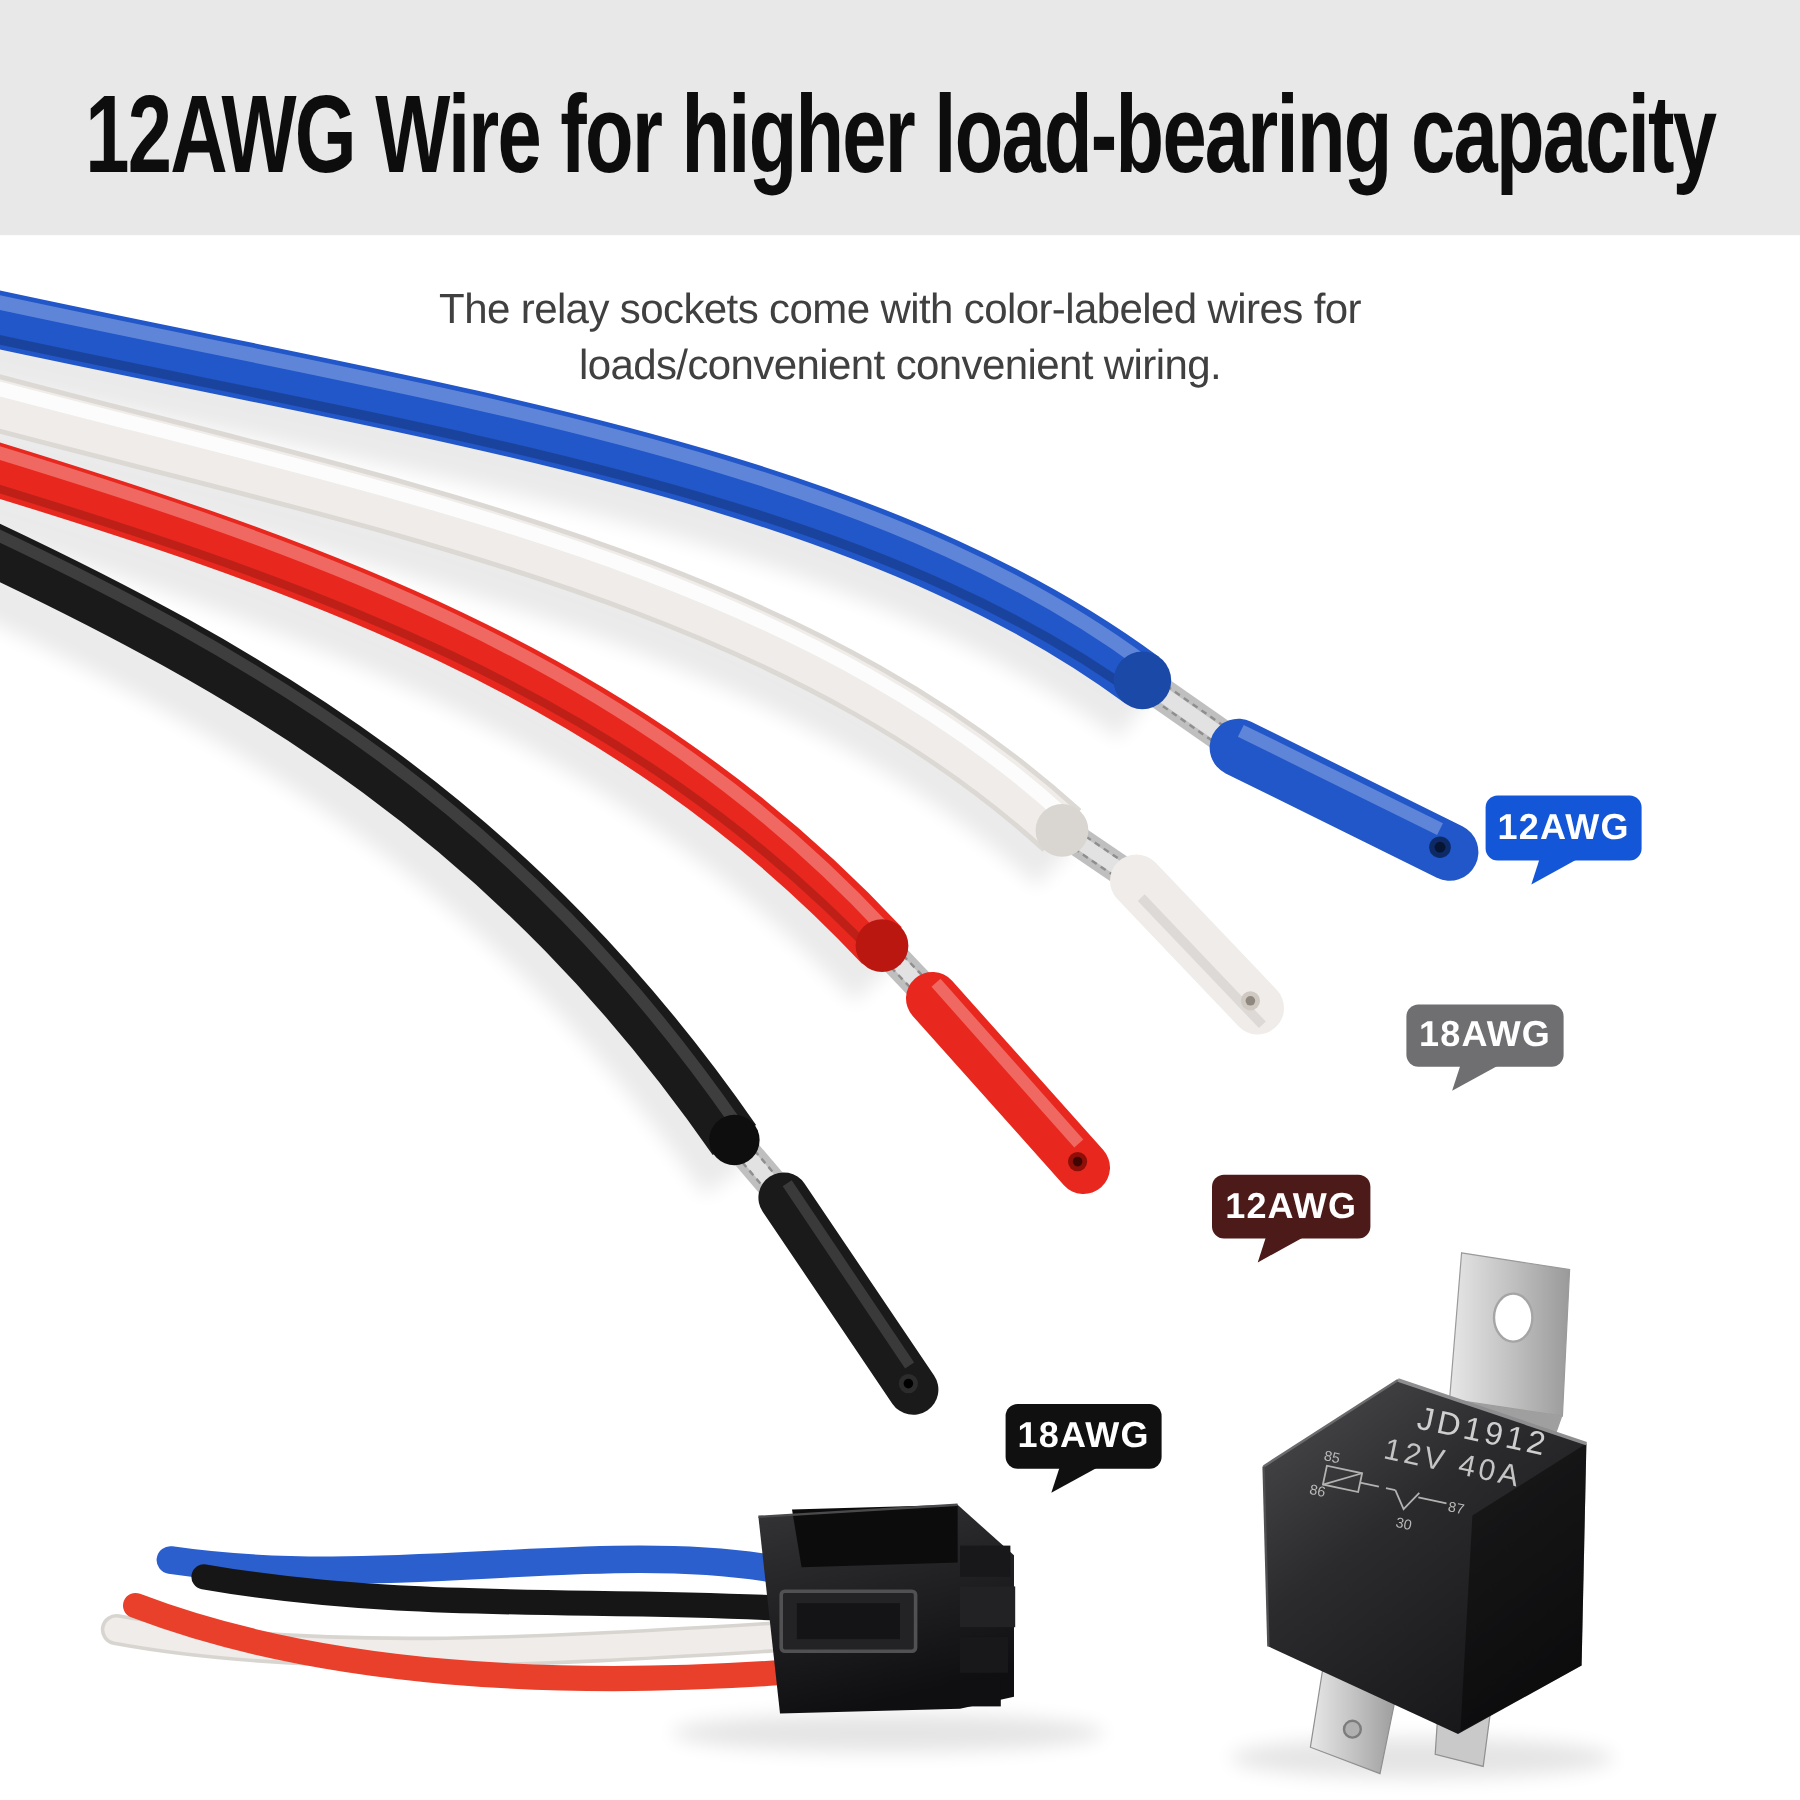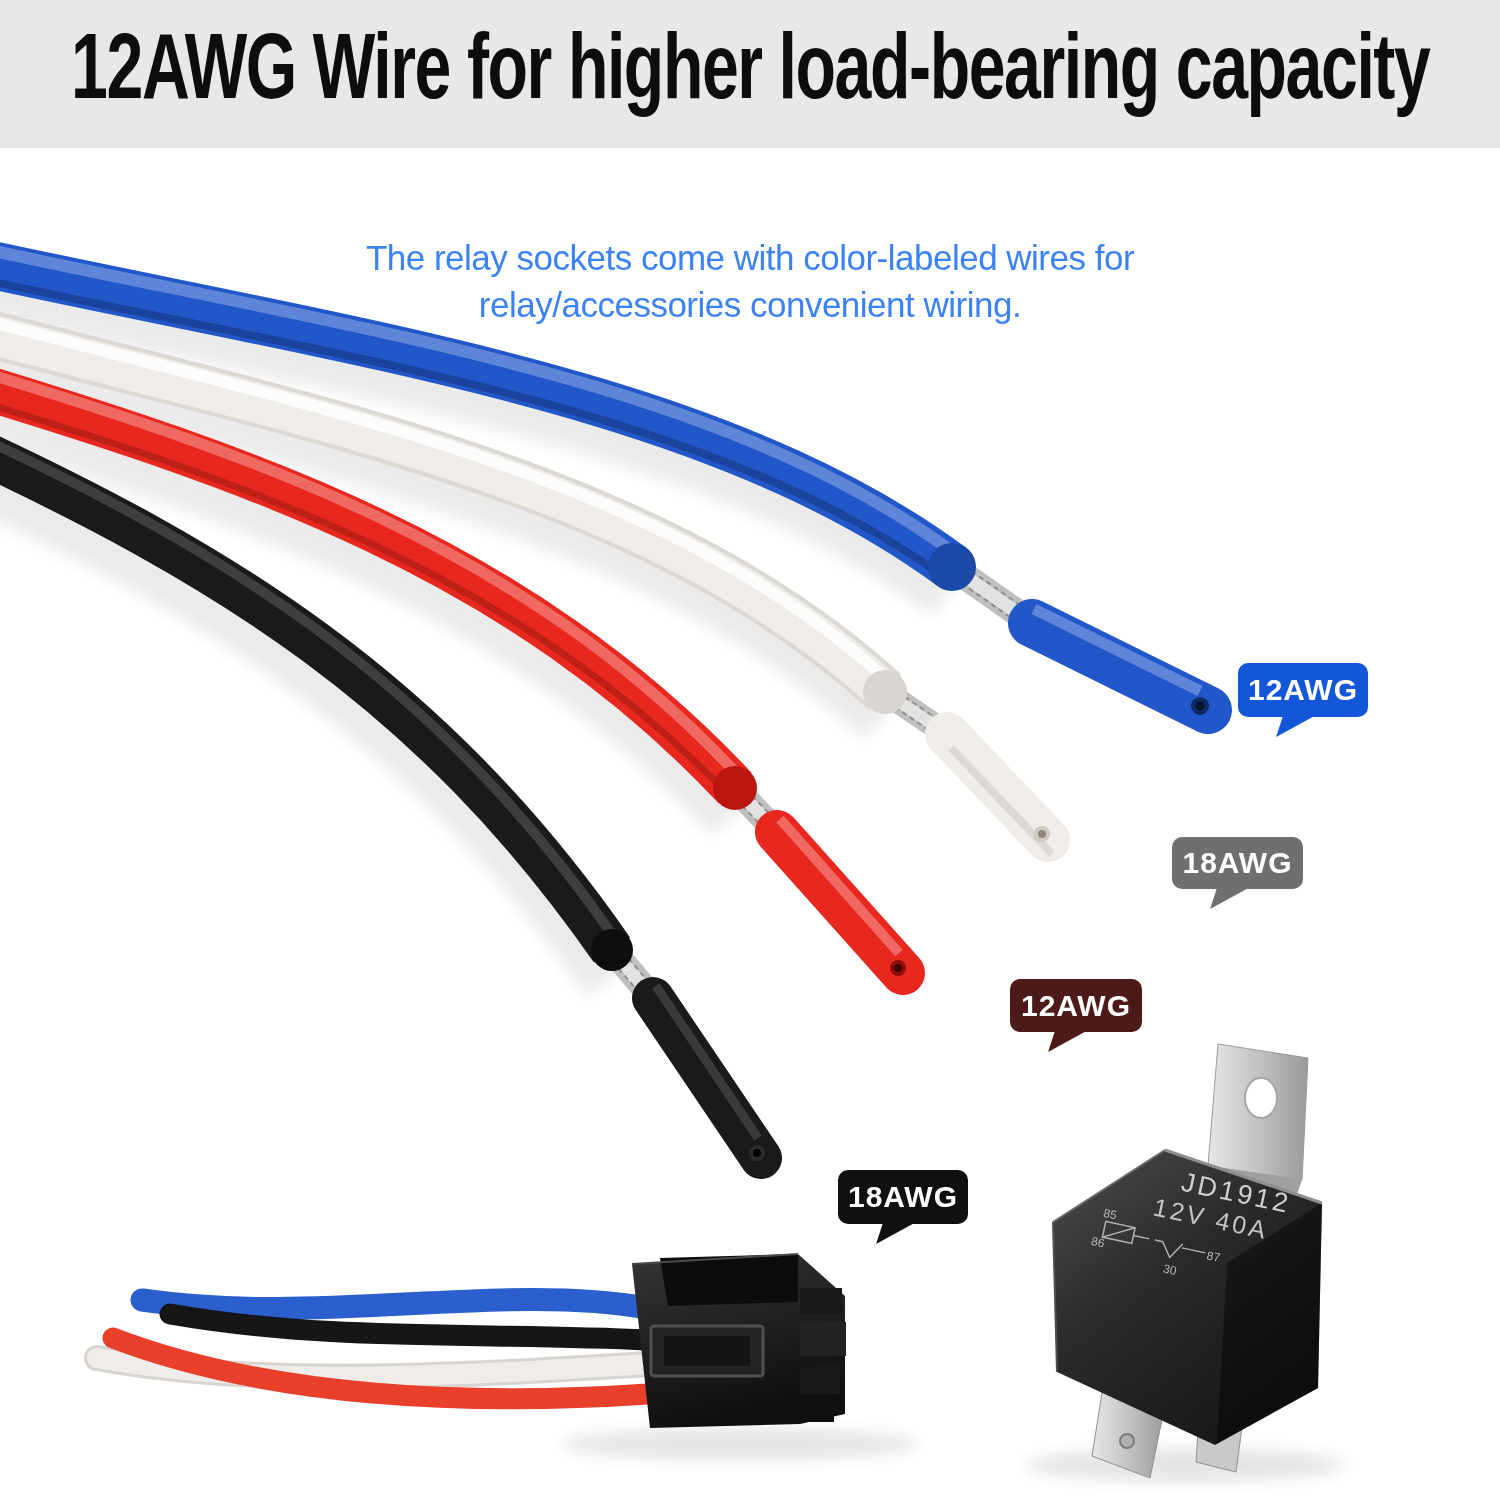--- a/index.html
+++ b/index.html
@@ -1,29 +1,29 @@
 <!DOCTYPE html>
 <html><head>
 <meta charset="utf-8">
 <style>
   html,body{margin:0;padding:0;background:#ffffff;}
   body{width:1500px;height:1500px;position:relative;overflow:hidden;
        font-family:"Liberation Sans",sans-serif;}
   .stage{position:absolute;inset:0;width:1500px;height:1500px;background:#ffffff;}
 
   
-  .header{position:absolute;left:0;top:0;width:1500px;height:148px;background:#e9e8e8;
-          display:flex;align-items:flex-start;justify-content:center;}
+  .header{position:absolute;left:0;top:0;width:1500px;height:196px;background:#e9e8e8;
+          display:flex;align-items:center;justify-content:center;}
   .title-inner{display:inline-block;white-space:nowrap;font-weight:bold;font-size:92px;
                letter-spacing:-2px;color:#0d0d0d;transform:scaleX(0.72) translateY(14px);
                transform-origin:center;}
 
   
   .subtitle{position:absolute;left:0;top:234px;width:1500px;text-align:center;
-            font-size:35px;line-height:47px;letter-spacing:-0.5px;color:#3b82f6;}
+            font-size:35px;line-height:47px;letter-spacing:-0.5px;color:#404040;}
 
   
   svg.photo{position:absolute;left:0;top:0;}
 
   
   .badge{position:absolute;border-radius:10px;color:#ffffff;font-weight:bold;
          font-size:30px;letter-spacing:1px;display:flex;align-items:center;
          justify-content:center;margin-top:34px;}
   .badge .tail{position:absolute;bottom:-20px;left:42px;width:0;height:0;
                border-top:24px solid;border-right:36px solid transparent;
@@ -202,21 +202,21 @@
       </g>
     </g>
   </svg>
 
   <div class="header">
     <span class="title-inner">12AWG Wire for higher load-bearing capacity</span>
   </div>
 
   <div class="subtitle">
     <div>The relay sockets come with color-labeled wires for</div>
-    <div>relay/accessories convenient wiring.</div>
+    <div>loads/convenient convenient wiring.</div>
   </div>
 
   <div class="badge badge-blue" style="left:1238px;top:629px;width:130px;height:54px;">
     <span>12AWG</span>
     <span class="tail"></span>
   </div>
   <div class="badge badge-gray" style="left:1172px;top:803px;width:131px;height:52px;">
     <span>18AWG</span>
     <span class="tail"></span>
   </div>

